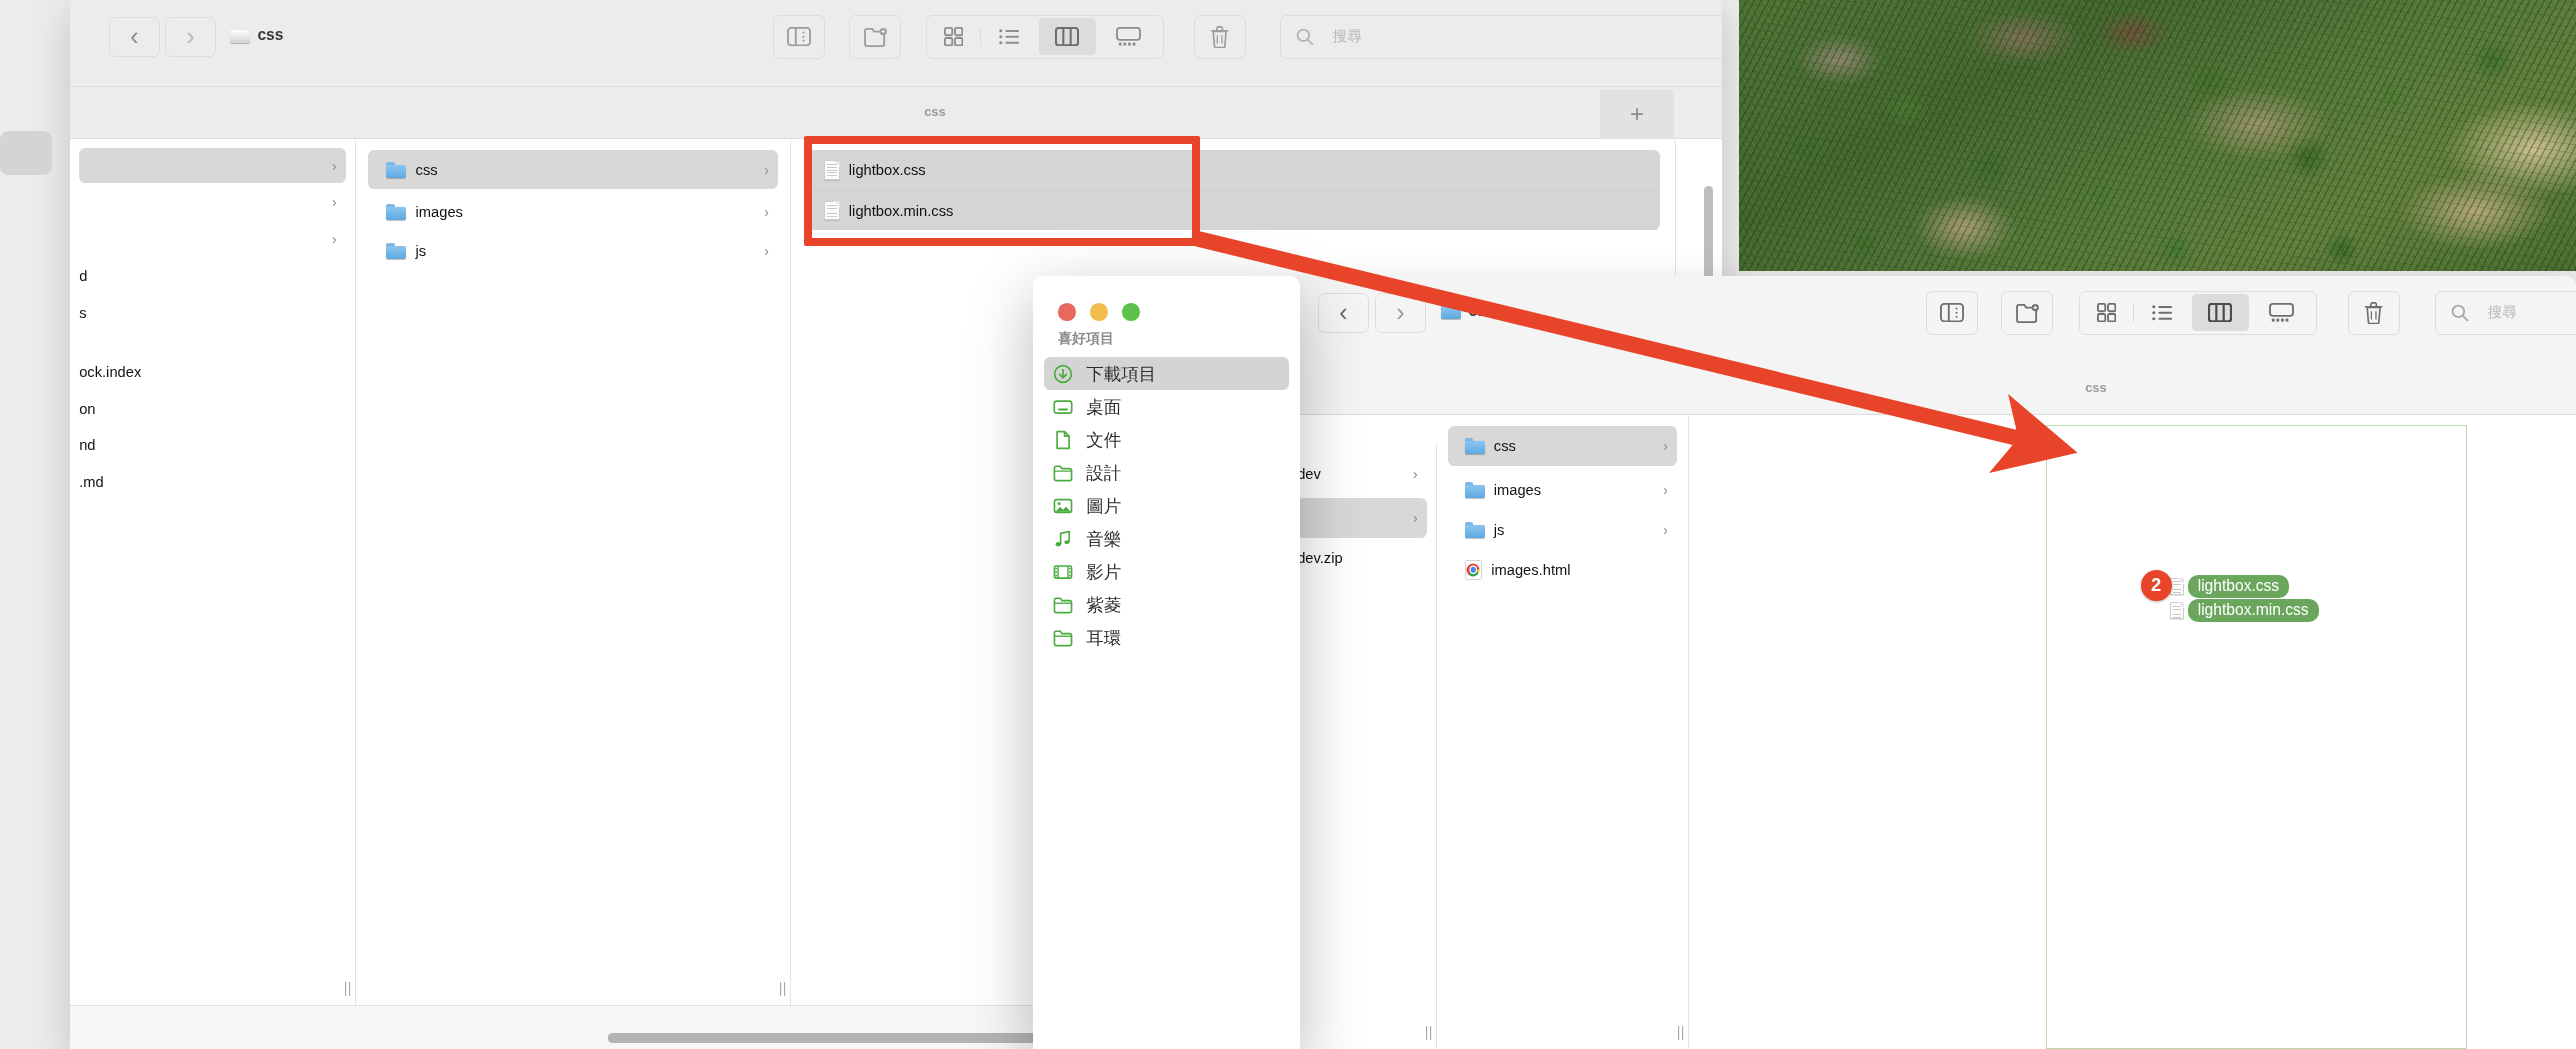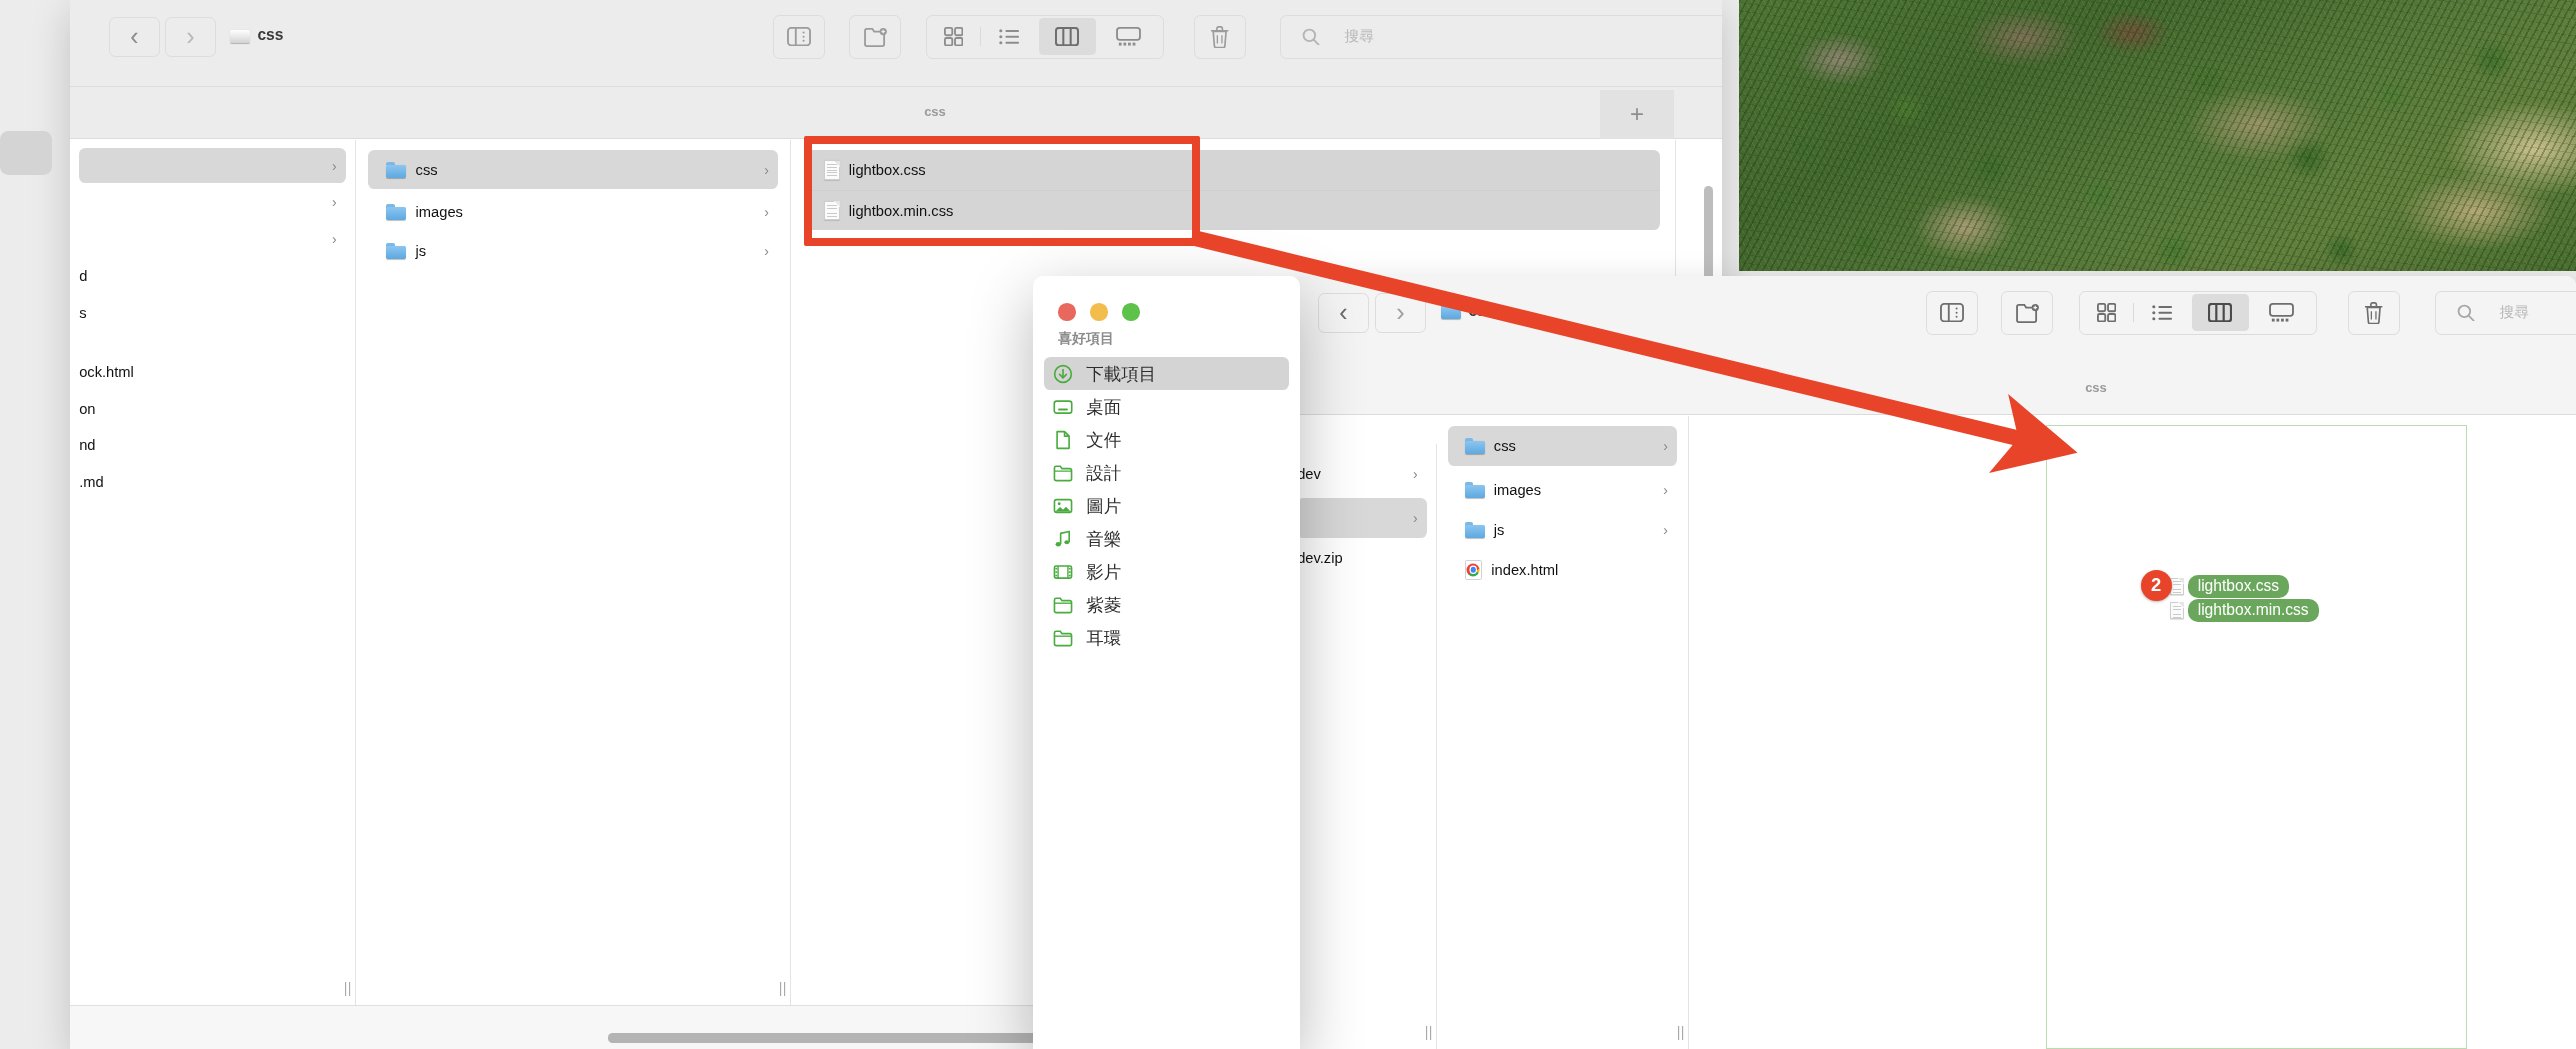--- a/index.html
+++ b/index.html
@@ -50,21 +50,21 @@
   .tbbtn {
     border:0.9px solid #dcdcdc; border-radius:6.4px; background:transparent;
     display:flex; align-items:center; justify-content:center;
   }
   .seg { border:0.9px solid #dcdcdc; border-radius:6.4px; display:flex; align-items:center; }
   .seg .cell { display:flex; align-items:center; justify-content:center; height:100%; }
   .seg .cell.active { background:#dcdcdc; border-radius:4.6px; }
   .seg .divider { width:0.9px; height:18.4px; background:#dadada; }
   .searchbox {
     border:0.9px solid #dcdcdc; border-radius:6.4px; display:flex; align-items:center;
-    gap:25px; padding:0 21px; color:#b4b4b4; background:transparent;
+    gap:19px; padding:0 15px; color:#b4b4b4; background:transparent;
   }
   .searchbox span { font-size:14.7px; color:#b8b8b8; }
   .pathlabel { display:flex; align-items:center; gap:7.4px; font-size:15.6px; color:#3a3a3a; font-weight:600; }
 
   .tabbar { background:#ececec; position:relative; }
   .tabtitle { font-size:13px; color:#9a9a9a; font-weight:600; text-align:center; }
   .plusbtn { position:absolute; display:flex; align-items:center; justify-content:center;
              background:#e2e2e2; color:#8d8d8d; font-size:24px; font-weight:300; }
 
   .colview { display:flex; background:#fff; position:relative; }
@@ -250,21 +250,21 @@
           <span class="nm"></span>
           <span class="chev">›</span>
         </div>
         <div class="row" style="height:35px; margin:1.8px 9.2px; padding-left:0;">
           <span class="nm">d</span>
         </div>
         <div class="row" style="height:35px; margin:1.8px 9.2px; padding-left:0;">
           <span class="nm">s</span>
         </div>
         <div class="row" style="height:35px; margin:24px 9.2px 1.8px; padding-left:0;">
-          <span class="nm">ock.html</span>
+          <span class="nm">ock.index</span>
         </div>
         <div class="row" style="height:35px; margin:1.8px 9.2px; padding-left:0;">
           <span class="nm">on</span>
         </div>
         <div class="row" style="height:35px; margin:1.8px 9.2px; padding-left:0;">
           <span class="nm">nd</span>
         </div>
         <div class="row" style="height:35px; margin:1.8px 9.2px; padding-left:0;">
           <span class="nm">.md</span>
         </div>
@@ -458,21 +458,21 @@
               <span class="tab"></span>
               <span class="body"></span>
             </span>
           <span class="nm">js</span>
           <span class="chev">›</span>
         </div>
         <div class="row" style="height:40px; margin:0 11px; padding-left:16.6px;">
           <span class="ico chrome">
               <span class="ball"></span>
             </span>
-          <span class="nm">index.html</span>
+          <span class="nm">images.html</span>
         </div>
         <div class="colresize" style="right:5.5px;">| |</div>
       </div>
 
       <div class="col" style="width:886px; border-right:none;"></div>
     </div>
   </div>
 
   <div class="dropzone" style="left:2046px; top:425px; width:421px; height:624px;"></div>
 

